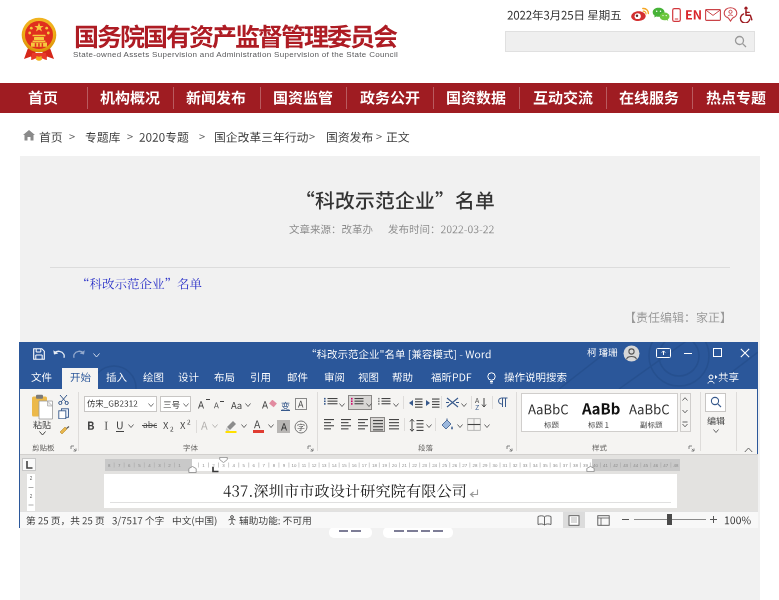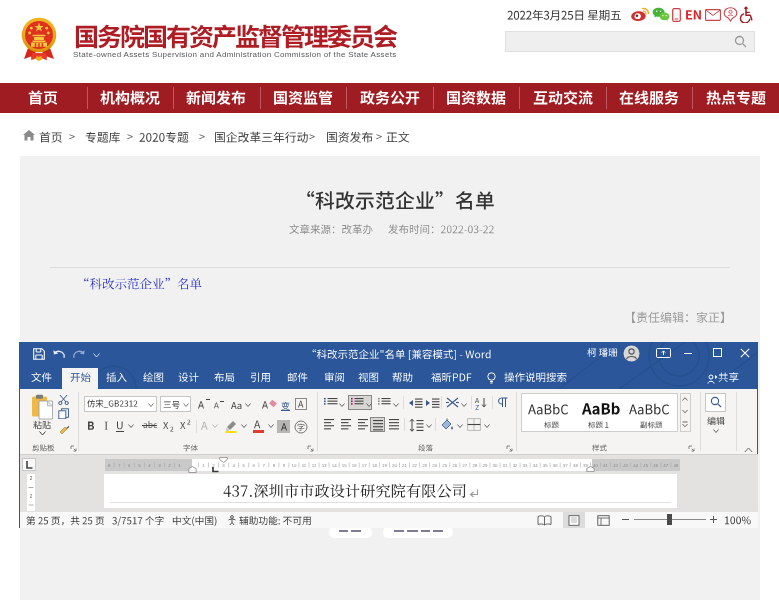--- a/index.html
+++ b/index.html
@@ -33,21 +33,21 @@
 </g>
 <g fill="#e0301e">
       <rect x="14.8" y="28.2" width="1.5" height="3.6"></rect>
       <rect x="18.2" y="28.2" width="1.5" height="3.6"></rect>
       <rect x="21.6" y="28.2" width="1.5" height="3.6"></rect>
     </g>
 </svg>
 <svg style="position:absolute;left:73.5px;top:16.8px;overflow:visible;" width="324" height="37" viewBox="0 -29 324 37">
     <path d="M6 -5.7V-3.2H19V-5.7H17.2L18.5 -6.4C18.1 -7 17.3 -8 16.6 -8.7H18V-11.2H13.8V-13.6H18.6V-16.2H6.2V-13.6H11V-11.2H6.9V-8.7H11V-5.7ZM14.6 -7.9C15.1 -7.2 15.8 -6.4 16.2 -5.7H13.8V-8.7H16.1ZM1.9 -20.2V2.2H5V1H19.8V2.2H23V-20.2ZM5 -1.8V-17.5H19.8V-1.8ZM33.5 -9.5C33.4 -8.7 33.2 -8 33 -7.3H25.9V-4.8H31.9C30.4 -2.4 27.9 -1 24.3 -0.3C24.8 0.3 25.7 1.6 26 2.2C30.6 1 33.5 -1.1 35.2 -4.8H41.9C41.5 -2.4 41.1 -1.2 40.6 -0.8C40.2 -0.5 39.9 -0.5 39.4 -0.5C38.6 -0.5 36.8 -0.5 35.2 -0.7C35.7 0 36.1 1.1 36.1 1.9C37.8 2 39.4 2 40.3 1.9C41.5 1.9 42.2 1.7 43 1C43.9 0.2 44.5 -1.8 45.1 -6.1C45.2 -6.5 45.2 -7.3 45.2 -7.3H36.1C36.3 -7.9 36.4 -8.6 36.5 -9.2ZM40.6 -16.4C39.2 -15.3 37.5 -14.4 35.5 -13.7C33.8 -14.3 32.4 -15.2 31.4 -16.2L31.5 -16.4ZM32 -21.3C30.8 -19.1 28.4 -16.9 24.8 -15.3C25.4 -14.8 26.2 -13.7 26.6 -13C27.6 -13.5 28.6 -14.1 29.4 -14.7C30.2 -13.9 31.1 -13.2 32.1 -12.6C29.5 -12 26.8 -11.5 24.1 -11.3C24.5 -10.6 25 -9.4 25.2 -8.7C28.8 -9.1 32.3 -9.8 35.5 -10.9C38.4 -9.9 41.8 -9.2 45.6 -9C46 -9.8 46.7 -11 47.3 -11.6C44.4 -11.7 41.7 -12 39.3 -12.5C41.9 -13.9 44 -15.6 45.5 -17.8L43.7 -19L43.2 -18.9H33.8C34.3 -19.4 34.7 -20 35 -20.7ZM60.5 -20.7C60.9 -20 61.2 -19.1 61.5 -18.3H55.7V-13.4H57.6V-11.1H68V-13.4H70V-18.3H64.8C64.4 -19.2 63.9 -20.5 63.3 -21.5ZM58.4 -13.7V-15.7H67.1V-13.7ZM55.7 -9.2V-6.6H58.8C58.4 -3.4 57.5 -1.4 53.5 -0.2C54.1 0.4 55 1.5 55.2 2.2C60.1 0.6 61.2 -2.4 61.6 -6.6H63.3V-1.4C63.3 1.1 63.8 1.9 66 1.9C66.4 1.9 67.3 1.9 67.7 1.9C69.5 1.9 70.2 1 70.4 -2.5C69.7 -2.7 68.5 -3.2 68 -3.6C67.9 -1 67.8 -0.6 67.4 -0.6C67.2 -0.6 66.7 -0.6 66.5 -0.6C66.2 -0.6 66.1 -0.7 66.1 -1.5V-6.6H70.1V-9.2ZM47.7 -20.2V2.1H50.3V-17.6H52.3C51.9 -16 51.4 -13.9 50.9 -12.4C52.4 -10.6 52.6 -9 52.6 -7.8C52.6 -7.1 52.5 -6.5 52.2 -6.3C52 -6.2 51.8 -6.1 51.5 -6.1C51.2 -6.1 50.9 -6.1 50.5 -6.1C50.9 -5.4 51.1 -4.3 51.1 -3.6C51.7 -3.5 52.3 -3.5 52.8 -3.6C53.3 -3.7 53.8 -3.9 54.2 -4.2C55 -4.8 55.3 -5.9 55.3 -7.5C55.3 -9 55 -10.7 53.5 -12.7C54.2 -14.6 55 -17.2 55.6 -19.2L53.7 -20.4L53.2 -20.2ZM75 -5.7V-3.2H88V-5.7H86.2L87.5 -6.4C87.1 -7 86.3 -8 85.6 -8.7H87V-11.2H82.8V-13.6H87.5V-16.2H75.2V-13.6H80V-11.2H75.9V-8.7H80V-5.7ZM83.5 -7.9C84.1 -7.2 84.8 -6.4 85.2 -5.7H82.8V-8.7H85.1ZM70.9 -20.2V2.2H74V1H88.8V2.2H92V-20.2ZM74 -1.8V-17.5H88.8V-1.8ZM101.1 -21.2C100.9 -20.2 100.5 -19.2 100.2 -18.2H93.4V-15.4H98.9C97.4 -12.5 95.3 -9.9 92.6 -8.1C93.2 -7.5 94.2 -6.4 94.6 -5.8C95.8 -6.6 96.9 -7.6 97.9 -8.7V2.2H100.8V-2.6H109.9V-1.1C109.9 -0.7 109.8 -0.6 109.4 -0.6C109 -0.6 107.5 -0.6 106.2 -0.7C106.6 0.2 107 1.4 107.1 2.2C109.2 2.2 110.6 2.2 111.6 1.8C112.6 1.3 112.9 0.5 112.9 -1V-13.4H101.2C101.6 -14.1 101.9 -14.7 102.2 -15.4H115.7V-18.2H103.4C103.7 -19 104 -19.8 104.2 -20.6ZM100.8 -6.7H109.9V-5.1H100.8ZM100.8 -9.2V-10.8H109.9V-9.2ZM116.8 -18.6C118.5 -17.9 120.8 -16.7 121.8 -15.8L123.4 -18.1C122.2 -18.9 120 -20 118.3 -20.6ZM116.1 -12.9 117 -10.2C119 -10.9 121.6 -11.8 124 -12.7L123.5 -15.2C120.8 -14.3 118 -13.4 116.1 -12.9ZM119.1 -9.3V-2.5H122V-6.7H133.2V-2.8H136.2V-9.3ZM126.1 -6C125.3 -2.9 123.8 -1.1 115.8 -0.2C116.3 0.4 117 1.6 117.2 2.3C126 1.1 128.2 -1.6 129.1 -6ZM127.7 -1.2C130.7 -0.4 134.8 1.2 136.8 2.1L138.7 -0.2C136.5 -1.2 132.2 -2.6 129.4 -3.3ZM126.6 -21.1C126 -19.3 124.8 -17.3 122.9 -15.8C123.5 -15.5 124.5 -14.6 125 -13.9C126 -14.8 126.9 -15.8 127.6 -16.9H129.6C128.9 -14.7 127.5 -12.7 123.3 -11.5C123.9 -11.1 124.6 -10 124.8 -9.4C128.2 -10.4 130.1 -12 131.2 -13.8C132.7 -11.8 134.7 -10.4 137.2 -9.6C137.6 -10.4 138.4 -11.4 139 -12C135.9 -12.6 133.6 -14.1 132.3 -16.2L132.5 -16.9H134.9C134.7 -16.2 134.4 -15.6 134.2 -15.1L136.9 -14.4C137.4 -15.5 138.1 -17.2 138.6 -18.7L136.4 -19.2L135.9 -19.1H128.8C129 -19.6 129.2 -20.1 129.4 -20.6ZM148.1 -20.6C148.5 -20 148.9 -19.3 149.2 -18.7H140.6V-15.8H146.3L144.2 -14.9C144.8 -14 145.5 -12.8 145.9 -11.8H140.8V-8.3C140.8 -5.8 140.6 -2.2 138.6 0.4C139.3 0.8 140.6 2 141.1 2.6C143.4 -0.4 143.9 -5.1 143.9 -8.3V-8.9H161.4V-11.8H156.1L158.2 -14.7L154.8 -15.8C154.4 -14.6 153.7 -13 153 -11.8H147.2L148.9 -12.6C148.5 -13.5 147.7 -14.8 146.9 -15.8H160.9V-18.7H152.8C152.4 -19.5 151.8 -20.6 151.2 -21.4ZM176.9 -13C178.4 -11.7 180.3 -9.9 181.1 -8.7L183.6 -10.5C182.6 -11.7 180.7 -13.4 179.2 -14.6ZM168.6 -21.2V-9H171.6V-21.2ZM163.7 -20.4V-9.7H166.6V-20.4ZM175.8 -21.2C175.1 -17.7 173.6 -14.2 171.7 -12.2C172.3 -11.7 173.6 -10.9 174.1 -10.4C175.2 -11.6 176.1 -13.3 176.9 -15.2H184.8V-17.9H178C178.3 -18.8 178.6 -19.7 178.8 -20.6ZM164.7 -7.9V-1H162.1V1.7H185V-1H182.6V-7.9ZM167.4 -1V-5.4H169.7V-1ZM172.4 -1V-5.4H174.7V-1ZM177.4 -1V-5.4H179.7V-1ZM187 -14.4C186.6 -13.1 185.8 -11.8 185 -10.9C185.6 -10.6 186.5 -10 187 -9.6C187.8 -10.6 188.8 -12.2 189.3 -13.8ZM190.9 -4.4H202V-3.4H190.9ZM190.9 -6.1V-7.1H202V-6.1ZM190.9 -1.7H202V-0.6H190.9ZM188.1 -9.2V2.2H190.9V1.5H202V2.1H204.9V-9.2ZM203.5 -17.9C203 -16.9 202.4 -16 201.8 -15.2C200.9 -16 200.3 -16.9 199.8 -17.9ZM193 -13.5C193.7 -12.5 194.5 -11.2 194.8 -10.3L196.6 -11C197 -10.5 197.5 -9.8 197.7 -9.3C199.2 -9.9 200.6 -10.7 201.8 -11.6C203.1 -10.6 204.5 -9.8 206.1 -9.2C206.5 -10 207.3 -11 207.9 -11.6C206.3 -12 204.9 -12.7 203.8 -13.5C205.2 -15.1 206.2 -17.2 206.9 -19.7L205.2 -20.3L204.7 -20.2H196.8V-17.9H198L197.2 -17.7C197.9 -16.1 198.8 -14.7 199.9 -13.4C199 -12.7 197.9 -12.1 196.9 -11.7C196.4 -12.5 195.7 -13.6 195.1 -14.4ZM189.5 -21.2V-16.8H185.2V-14.5H189.8V-9.6H192.6V-14.5H196.9V-16.8H192.4V-18.1H196.2V-20.1H192.4V-21.2ZM211.8 -11V2.3H214.9V1.6H225.5V2.2H228.5V-4.2H214.9V-5.4H227.2V-11ZM225.5 -0.6H214.9V-2H225.5ZM217.5 -15.7C217.8 -15.2 218 -14.8 218.2 -14.3H208.8V-9.9H211.7V-12H227.2V-9.9H230.3V-14.3H221.2C221 -14.9 220.6 -15.6 220.2 -16.2ZM214.9 -8.8H224.2V-7.5H214.9ZM211 -21.4C210.3 -19.4 209.1 -17.2 207.7 -15.8C208.4 -15.5 209.7 -14.9 210.3 -14.5C211 -15.2 211.8 -16.3 212.4 -17.4H213.3C213.9 -16.5 214.5 -15.4 214.8 -14.7L217.3 -15.6C217.1 -16.1 216.7 -16.8 216.3 -17.4H219.4V-19.5H213.4C213.6 -19.9 213.8 -20.4 213.9 -20.9ZM221.8 -21.4C221.3 -19.7 220.4 -17.9 219.2 -16.7C219.9 -16.4 221.2 -15.8 221.7 -15.4C222.2 -16 222.7 -16.6 223.2 -17.4H224.1C224.9 -16.5 225.7 -15.4 226 -14.6L228.4 -15.7C228.2 -16.2 227.8 -16.8 227.3 -17.4H230.8V-19.5H224.2C224.3 -19.9 224.5 -20.4 224.7 -20.9ZM242.8 -13.2H245.4V-11.1H242.8ZM247.9 -13.2H250.4V-11.1H247.9ZM242.8 -17.7H245.4V-15.6H242.8ZM247.9 -17.7H250.4V-15.6H247.9ZM238.2 -1.3V1.5H254.4V-1.3H248.2V-3.7H253.5V-6.4H248.2V-8.5H253.3V-20.2H240.1V-8.5H245.2V-6.4H240V-3.7H245.2V-1.3ZM230.6 -3.1 231.3 -0.1C233.7 -0.8 236.7 -1.8 239.5 -2.8L238.9 -5.6L236.5 -4.9V-9.9H238.8V-12.6H236.5V-17H239.2V-19.8H230.9V-17H233.7V-12.6H231.1V-9.9H233.7V-4ZM268.4 -5.3C267.9 -4.4 267.1 -3.7 266.2 -3.1L262.2 -4L263.2 -5.3ZM257.3 -2.6 257.4 -2.6C259.1 -2.2 260.9 -1.8 262.6 -1.4C260.4 -0.8 257.7 -0.5 254.4 -0.4C254.9 0.3 255.4 1.4 255.6 2.2C260.4 1.9 264.1 1.2 266.9 -0.2C269.7 0.5 272.1 1.3 274 2L276.6 -0.1C274.7 -0.8 272.3 -1.5 269.6 -2.2C270.5 -3.1 271.2 -4 271.8 -5.3H276.9V-7.8H264.9C265.3 -8.3 265.6 -8.8 265.8 -9.3L265.1 -9.5H266.9V-13.2C269.2 -11 272.2 -9.3 275.4 -8.4C275.8 -9.2 276.6 -10.3 277.3 -10.9C274.7 -11.4 272.2 -12.5 270.2 -13.7H276.6V-16.2H266.9V-18.1C269.6 -18.4 272.2 -18.7 274.4 -19.2L272.2 -21.2C268.5 -20.4 261.8 -20 256.1 -20C256.4 -19.4 256.7 -18.3 256.8 -17.7C259.1 -17.7 261.5 -17.8 264 -17.9V-16.2H254.3V-13.7H260.7C258.8 -12.4 256.2 -11.2 253.7 -10.6C254.2 -10.1 255.1 -9 255.4 -8.3C258.6 -9.3 261.7 -11 264 -13.2V-9.8L262.8 -10.1C262.4 -9.3 261.9 -8.6 261.4 -7.8H254.1V-5.3H259.6C258.9 -4.4 258.2 -3.6 257.5 -2.8L257.2 -2.6ZM283.6 -17.7H293.4V-15.8H283.6ZM280.4 -20.2V-13.2H296.8V-20.2ZM286.7 -7.7V-5.6C286.7 -3.9 285.9 -1.6 277.4 0C278.1 0.7 279 1.8 279.4 2.5C288.5 0.4 290 -2.8 290 -5.5V-7.7ZM289.4 -1.1C292.2 -0.1 296.3 1.4 298.2 2.4L299.8 -0.1C297.7 -1.1 293.6 -2.5 290.9 -3.3ZM279.4 -11.6V-2.4H282.5V-8.8H294.6V-2.8H297.9V-11.6ZM303 1.8C304.2 1.3 305.9 1.2 318.3 0.3C318.8 1 319.2 1.7 319.6 2.2L322.3 0.6C321.1 -1.3 318.8 -3.9 316.6 -5.9L314.1 -4.5C314.8 -3.9 315.5 -3.1 316.2 -2.3L307.5 -1.8C308.9 -3.1 310.3 -4.5 311.4 -5.9H322V-8.8H301.2V-5.9H307.2C305.9 -4.3 304.6 -3 303.9 -2.5C303.1 -1.8 302.6 -1.4 301.9 -1.2C302.3 -0.4 302.8 1.2 303 1.8ZM311.4 -21.4C309 -18.2 304.4 -15.1 299.7 -13.3C300.4 -12.7 301.4 -11.4 301.8 -10.6C303.1 -11.2 304.4 -11.9 305.7 -12.6V-11H317.4V-12.8C318.7 -12.1 320 -11.4 321.3 -10.9C321.8 -11.7 322.8 -12.9 323.4 -13.5C319.7 -14.7 315.8 -16.9 313.3 -19L314.1 -20.1ZM307.4 -13.7C308.9 -14.7 310.3 -15.9 311.6 -17.1C312.8 -16 314.3 -14.8 316 -13.7Z" fill="#ae1c24"></path>
   </svg>
-<div class="abs" style="left:73px;top:49.5px;font-size:8px;color:#58595b;letter-spacing:0.32px;white-space:nowrap">State-owned Assets Supervision and Administration Commission of the State Assets</div>
+<div class="abs" style="left:73px;top:49.5px;font-size:8px;color:#58595b;letter-spacing:0.32px;white-space:nowrap">State-owned Assets Supervision and Administration Supervision of the State Council</div>
 <svg style="position:absolute;left:507px;top:5.5px;overflow:visible;" width="116.5" height="17.2" viewBox="0 -13.5 116.5 17.2">
     <path d="M0.5 0H5.9V-0.9H3.5C3.1 -0.9 2.6 -0.9 2.1 -0.8C4.1 -2.7 5.5 -4.5 5.5 -6.2C5.5 -7.7 4.5 -8.7 3 -8.7C1.9 -8.7 1.1 -8.2 0.5 -7.4L1.1 -6.8C1.6 -7.4 2.1 -7.8 2.8 -7.8C3.9 -7.8 4.4 -7.1 4.4 -6.1C4.4 -4.7 3.2 -3 0.5 -0.6ZM9.5 0.2C11.1 0.2 12.1 -1.3 12.1 -4.3C12.1 -7.2 11.1 -8.7 9.5 -8.7C7.8 -8.7 6.8 -7.2 6.8 -4.3C6.8 -1.3 7.8 0.2 9.5 0.2ZM9.5 -0.7C8.5 -0.7 7.8 -1.8 7.8 -4.3C7.8 -6.8 8.5 -7.8 9.5 -7.8C10.4 -7.8 11.1 -6.8 11.1 -4.3C11.1 -1.8 10.4 -0.7 9.5 -0.7ZM13 0H18.3V-0.9H16C15.5 -0.9 15 -0.9 14.6 -0.8C16.6 -2.7 17.9 -4.5 17.9 -6.2C17.9 -7.7 17 -8.7 15.4 -8.7C14.4 -8.7 13.6 -8.2 12.9 -7.4L13.6 -6.8C14 -7.4 14.6 -7.8 15.3 -7.8C16.4 -7.8 16.9 -7.1 16.9 -6.1C16.9 -4.7 15.7 -3 13 -0.6ZM19.2 0H24.6V-0.9H22.2C21.8 -0.9 21.3 -0.9 20.8 -0.8C22.8 -2.7 24.2 -4.5 24.2 -6.2C24.2 -7.7 23.2 -8.7 21.7 -8.7C20.6 -8.7 19.9 -8.2 19.2 -7.4L19.8 -6.8C20.3 -7.4 20.9 -7.8 21.6 -7.8C22.6 -7.8 23.1 -7.1 23.1 -6.1C23.1 -4.7 21.9 -3 19.2 -0.6ZM25.5 -2.6V-1.8H30.9V0.9H31.8V-1.8H36V-2.6H31.8V-4.9H35.2V-5.7H31.8V-7.5H35.5V-8.3H28.5C28.7 -8.7 28.9 -9.1 29 -9.6L28.2 -9.8C27.6 -8.2 26.6 -6.7 25.5 -5.8C25.8 -5.6 26.1 -5.3 26.3 -5.2C26.9 -5.8 27.5 -6.6 28.1 -7.5H30.9V-5.7H27.4V-2.6ZM28.3 -2.6V-4.9H30.9V-2.6ZM39.4 0.2C40.9 0.2 42.1 -0.8 42.1 -2.3C42.1 -3.4 41.3 -4.2 40.3 -4.4V-4.5C41.2 -4.8 41.9 -5.5 41.9 -6.5C41.9 -7.9 40.8 -8.7 39.4 -8.7C38.4 -8.7 37.6 -8.2 37 -7.6L37.6 -7C38.1 -7.5 38.6 -7.8 39.3 -7.8C40.2 -7.8 40.8 -7.3 40.8 -6.4C40.8 -5.5 40.2 -4.8 38.4 -4.8V-4C40.4 -4 41.1 -3.3 41.1 -2.3C41.1 -1.3 40.4 -0.7 39.3 -0.7C38.4 -0.7 37.7 -1.2 37.2 -1.7L36.7 -1C37.2 -0.4 38.1 0.2 39.4 0.2ZM45 -9.1V-5.6C45 -3.7 44.8 -1.3 42.9 0.3C43.1 0.4 43.5 0.8 43.6 0.9C44.7 -0.1 45.3 -1.4 45.6 -2.7H51.2V-0.4C51.2 -0.1 51.1 -0 50.8 -0C50.6 -0 49.6 0 48.7 -0C48.8 0.2 49 0.6 49 0.9C50.3 0.9 51.1 0.9 51.5 0.7C51.9 0.6 52.1 0.3 52.1 -0.4V-9.1ZM45.9 -8.3H51.2V-6.3H45.9ZM45.9 -5.5H51.2V-3.5H45.7C45.8 -4.2 45.9 -4.9 45.9 -5.5ZM54.5 0H59.8V-0.9H57.5C57.1 -0.9 56.5 -0.9 56.1 -0.8C58.1 -2.7 59.4 -4.5 59.4 -6.2C59.4 -7.7 58.5 -8.7 57 -8.7C55.9 -8.7 55.1 -8.2 54.5 -7.4L55.1 -6.8C55.5 -7.4 56.1 -7.8 56.8 -7.8C57.9 -7.8 58.4 -7.1 58.4 -6.1C58.4 -4.7 57.2 -3 54.5 -0.6ZM63.3 0.2C64.7 0.2 66.1 -0.9 66.1 -2.8C66.1 -4.6 64.9 -5.5 63.5 -5.5C63 -5.5 62.6 -5.3 62.2 -5.1L62.4 -7.6H65.6V-8.5H61.5L61.2 -4.5L61.8 -4.2C62.3 -4.5 62.6 -4.7 63.2 -4.7C64.3 -4.7 65 -4 65 -2.7C65 -1.5 64.2 -0.7 63.2 -0.7C62.2 -0.7 61.6 -1.2 61.1 -1.7L60.5 -1C61.1 -0.4 61.9 0.2 63.3 0.2ZM69.4 -4.1H75.2V-0.8H69.4ZM69.4 -4.9V-8.1H75.2V-4.9ZM68.5 -9V0.8H69.4V0H75.2V0.7H76.1V-9ZM83.1 -6.9H89.1V-5.8H83.1ZM83.1 -8.6H89.1V-7.6H83.1ZM82.2 -9.3V-5.2H90V-9.3ZM83 -5.1C82.5 -4.1 81.7 -3.1 80.8 -2.5C81.1 -2.3 81.4 -2.1 81.6 -1.9C82 -2.3 82.4 -2.7 82.8 -3.2H85.6V-2.1H82.4V-1.4H85.6V-0.1H81V0.6H91.1V-0.1H86.5V-1.4H89.9V-2.1H86.5V-3.2H90.4V-4H86.5V-4.9H85.6V-4H83.3C83.5 -4.3 83.7 -4.6 83.8 -4.9ZM93.7 -1.7C93.4 -0.9 92.8 -0.1 92.1 0.4C92.3 0.5 92.7 0.8 92.8 0.9C93.5 0.3 94.1 -0.5 94.6 -1.4ZM95.4 -1.3C95.8 -0.8 96.4 0 96.6 0.5L97.3 0.1C97.1 -0.4 96.5 -1.1 96.1 -1.7ZM101.6 -8.4V-6.5H99.2V-8.4ZM98.4 -9.2V-5C98.4 -3.3 98.3 -1.1 97.3 0.5C97.5 0.6 97.9 0.8 98 1C98.7 -0.1 99 -1.6 99.1 -3H101.6V-0.2C101.6 -0 101.5 0 101.4 0C101.2 0.1 100.6 0.1 100 0C100.1 0.3 100.2 0.6 100.2 0.9C101.1 0.9 101.7 0.9 102 0.7C102.3 0.6 102.4 0.3 102.4 -0.2V-9.2ZM101.6 -5.7V-3.8H99.2C99.2 -4.2 99.2 -4.6 99.2 -5V-5.7ZM96.2 -9.6V-8.2H94V-9.6H93.3V-8.2H92.3V-7.4H93.3V-2.7H92.1V-1.9H97.8V-2.7H97V-7.4H97.8V-8.2H97V-9.6ZM94 -7.4H96.2V-6.4H94ZM94 -5.7H96.2V-4.6H94ZM94 -3.9H96.2V-2.7H94ZM105.1 -5.2V-4.4H107.3C107 -3 106.8 -1.6 106.6 -0.6H103.7V0.3H114V-0.6H111.7C111.8 -2.1 112 -3.9 112.1 -5.2L111.4 -5.3L111.3 -5.2H108.3L108.7 -7.8H113.2V-8.6H104.5V-7.8H107.8C107.7 -7 107.5 -6.1 107.4 -5.2ZM107.5 -0.6C107.7 -1.6 108 -3 108.2 -4.4H111.1C111 -3.3 110.9 -1.8 110.8 -0.6Z" fill="#333333"></path>
   </svg>
 <svg class="abs" style="left:630px;top:7px" width="20" height="15" viewBox="0 0 20 15">
 <path d="M8.7 4.2 C4.4 4.2 1.2 6.8 1.2 9.4 C1.2 12 4.3 14 8.3 14 C12.6 14 15.7 11.7 15.7 9.1 C15.7 6.8 12.9 4.2 8.7 4.2 Z" fill="#d32f2f"></path>
 <ellipse cx="7.7" cy="9.2" rx="3.1" ry="2.9" fill="#fff"></ellipse>
 <circle cx="7" cy="8.7" r="1.2" fill="#5d2a24"></circle>
 <path d="M12.8 1.5 C15.9 1.2 18.6 3.5 18.4 6.5" stroke="#f5a623" stroke-width="1.4" fill="none" stroke-linecap="round"></path>
 <path d="M13.2 4.1 C14.8 4 16.2 5.3 16 6.8" stroke="#f5a623" stroke-width="1.2" fill="none" stroke-linecap="round"></path>
 </svg>

